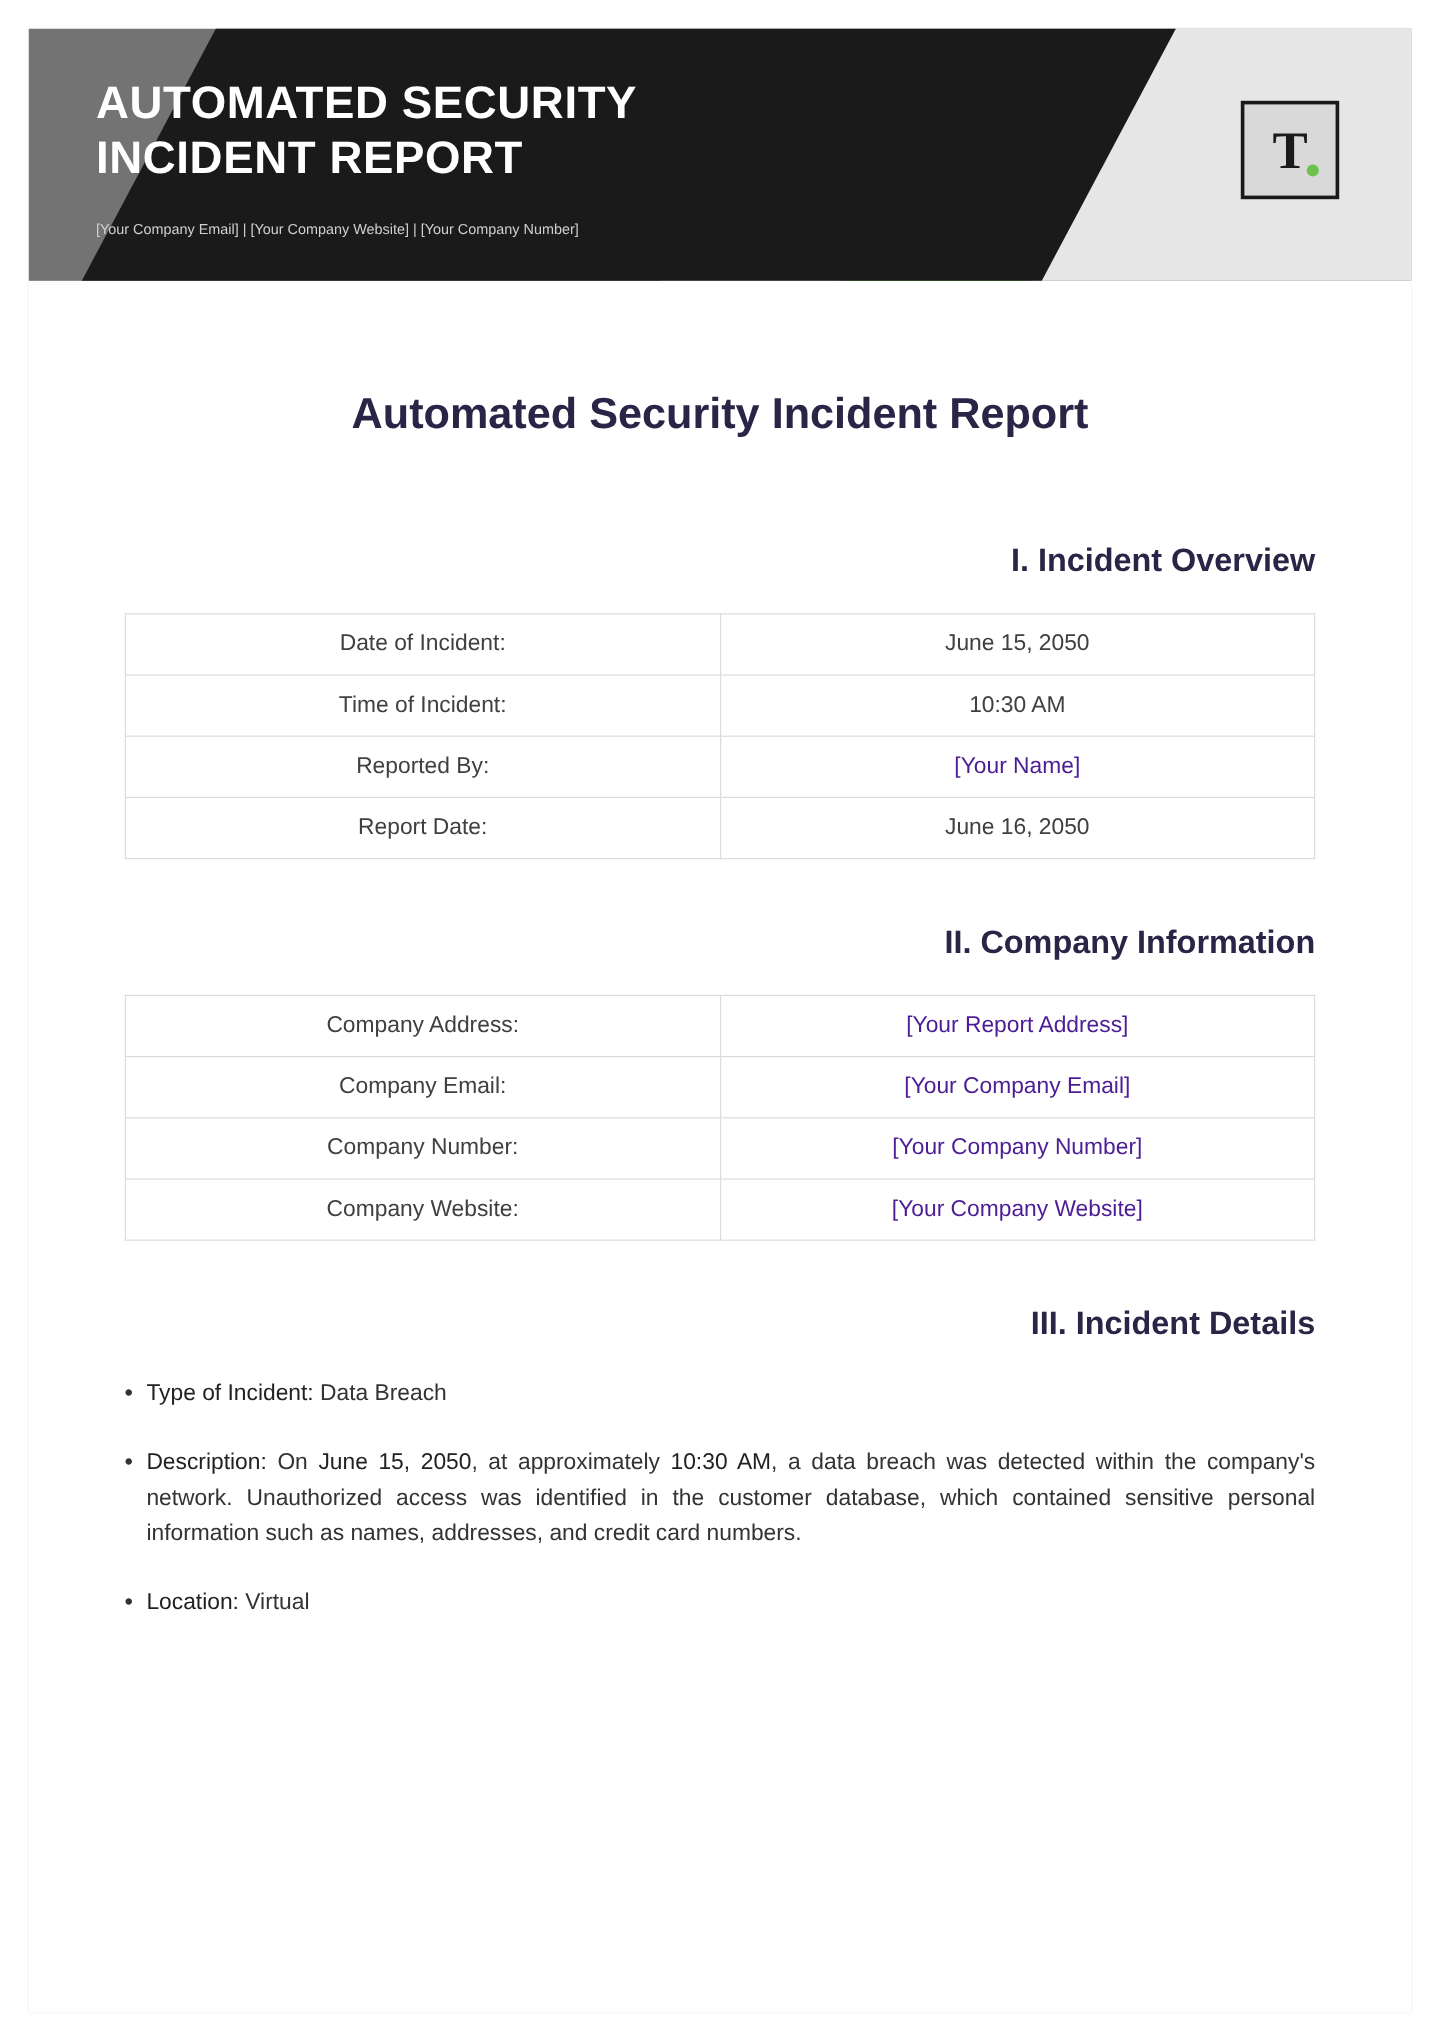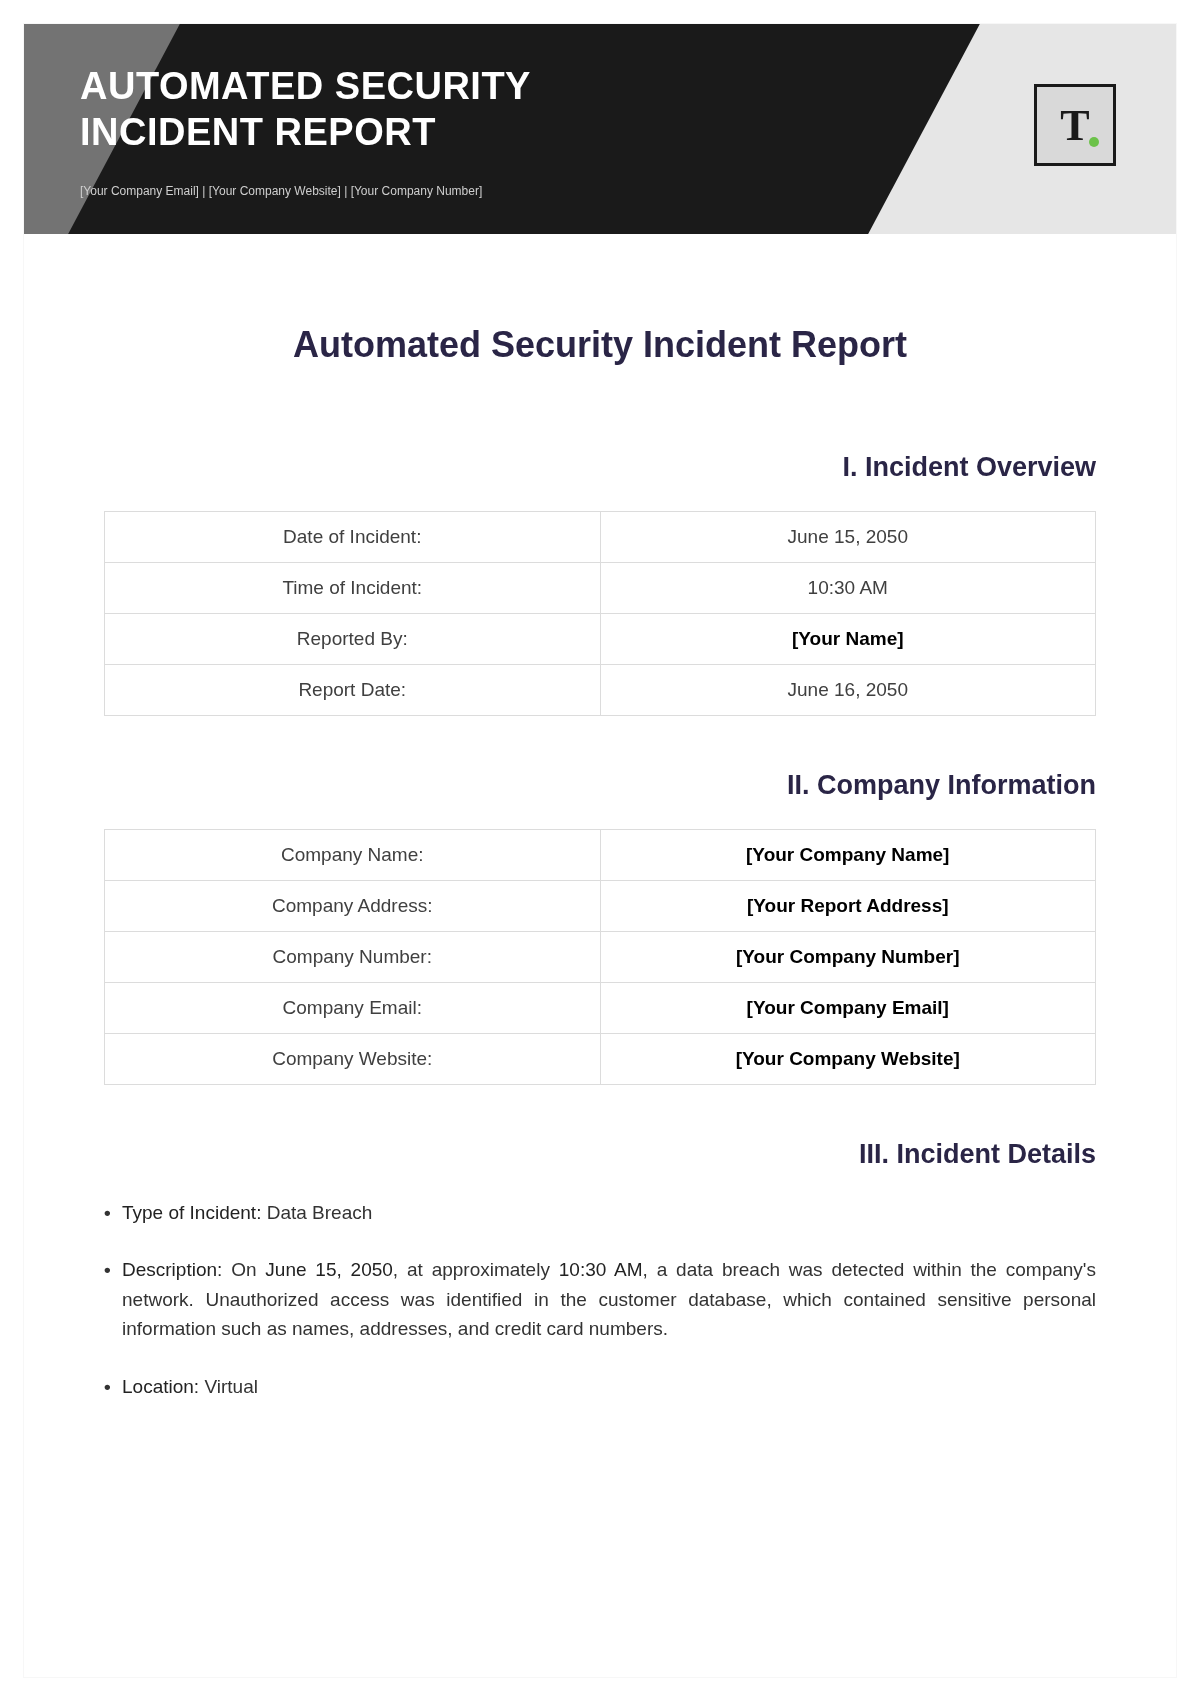--- a/index.html
+++ b/index.html
@@ -104,21 +104,21 @@
     border: 1px solid #dcdcdc;
   }
   td {
     border: 1px solid #dcdcdc;
     padding: 14px 10px;
     text-align: center;
     font-size: 19px;
     color: #404040;
     width: 50%;
   }
-  td.bold { font-weight: 700; color: #000000; }
+  td.bold { font-weight: 400; color: #4c1d95; }
   .details { font-size: 19px; color: #333; line-height: 1.55; }
   .details li { list-style: none; margin-bottom: 28px; padding-left: 18px; position: relative; text-align: justify; }
   .details li::before { content: "•"; position: absolute; left: 0; color: #333; font-weight: 700; }
   .details b { font-weight: 400; color: #222; }
 </style>
 </head>
 <body>
 
 <div class="page">
 
@@ -160,35 +160,31 @@
       <tr>
         <td>Report Date:</td>
         <td>June 16, 2050</td>
       </tr>
     </tbody>
       </table>
 
     <div class="section-h">II. Company Information</div>
     <table>
       <tbody>
-          <tr>
-        <td>Company Name:</td>
-        <td class="bold">[Your Company Name]</td>
-      </tr>
       <tr>
         <td>Company Address:</td>
         <td class="bold">[Your Report Address]</td>
       </tr>
       <tr>
+        <td>Company Email:</td>
+        <td class="bold">[Your Company Email]</td>
+      </tr>
+      <tr>
         <td>Company Number:</td>
         <td class="bold">[Your Company Number]</td>
-      </tr>
-      <tr>
-        <td>Company Email:</td>
-        <td class="bold">[Your Company Email]</td>
       </tr>
       <tr>
         <td>Company Website:</td>
         <td class="bold">[Your Company Website]</td>
       </tr>
     </tbody>
       </table>
 
     <div class="section-h">III. Incident Details</div>
     <ul class="details">

